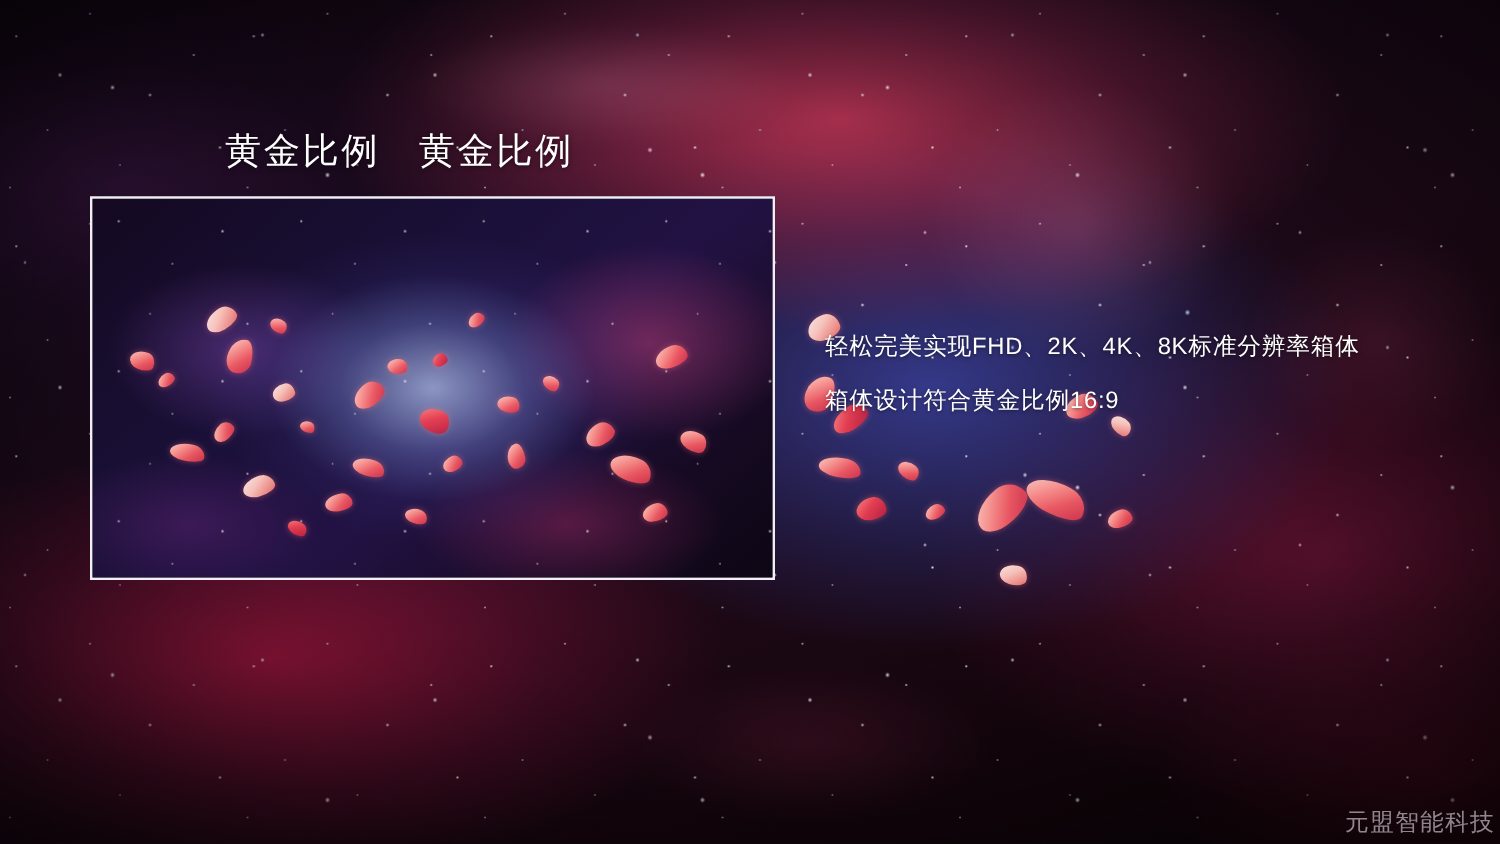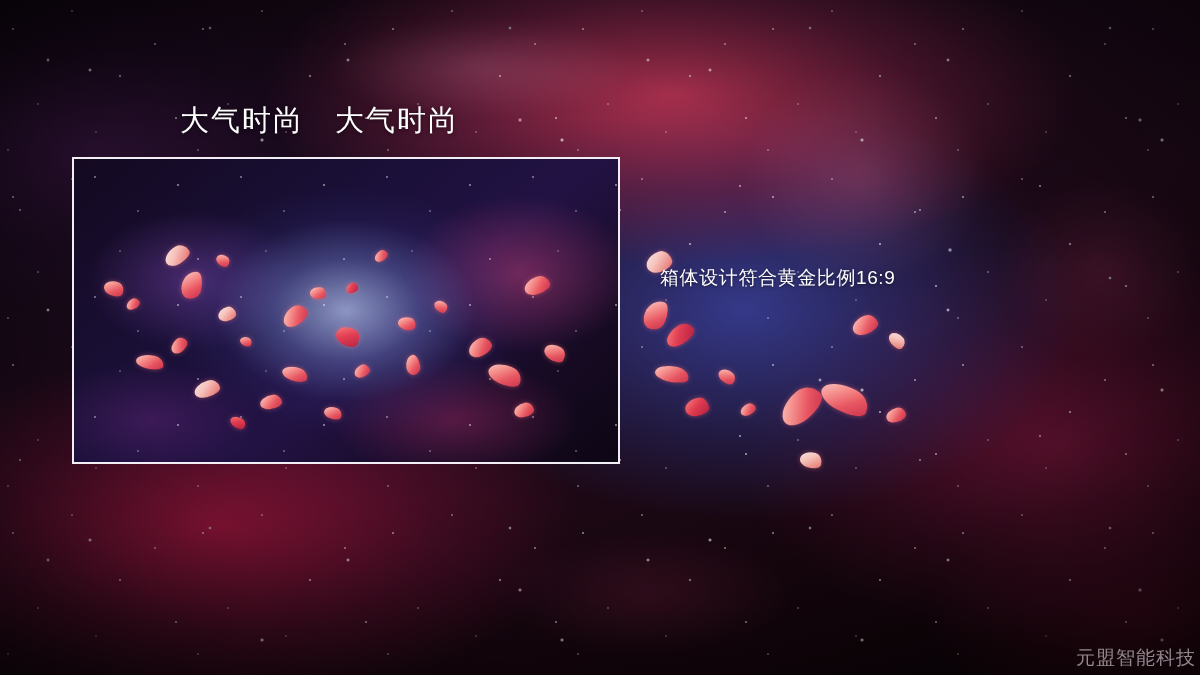--- a/index.html
+++ b/index.html
@@ -196,21 +196,21 @@
     <div class="petal" style="left:718px;top:370px;width:18px;height:13px;transform:rotate(40deg);"></div>
     <div class="petal" style="left:740px;top:404px;width:16px;height:11px;transform:rotate(-24deg);"></div>
     <div class="petal" style="left:778px;top:392px;width:46px;height:28px;transform:rotate(-40deg);"></div>
     <div class="petal pale" style="left:800px;top:452px;width:22px;height:16px;transform:rotate(16deg);"></div>
     <div class="petal" style="left:820px;top:386px;width:50px;height:26px;transform:rotate(28deg);"></div>
     <div class="petal" style="left:852px;top:316px;width:26px;height:18px;transform:rotate(-20deg);"></div>
     <div class="petal pale" style="left:888px;top:334px;width:18px;height:13px;transform:rotate(50deg);"></div>
     <div class="petal" style="left:886px;top:408px;width:20px;height:14px;transform:rotate(-14deg);"></div>
   </div>
 
-  <div class="title">大气时尚　大气时尚</div>
+  <div class="title">黄金比例　黄金比例</div>
 
   <div class="frame">
     <div class="frame-inner"></div>
     <div class="frame-stars"></div>
 
     <div>
       <div class="petal pale" style="left:90px;top:88px;width:26px;height:17px;transform:rotate(-30deg);"></div>
       <div class="petal" style="left:108px;top:112px;width:20px;height:28px;transform:rotate(14deg);"></div>
       <div class="petal" style="left:142px;top:96px;width:14px;height:11px;transform:rotate(40deg);"></div>
       <div class="petal pale" style="left:144px;top:148px;width:18px;height:14px;transform:rotate(-12deg);"></div>
@@ -235,18 +235,19 @@
       <div class="petal" style="left:414px;top:206px;width:34px;height:20px;transform:rotate(24deg);"></div>
       <div class="petal" style="left:450px;top:118px;width:26px;height:17px;transform:rotate(-18deg);"></div>
       <div class="petal" style="left:470px;top:186px;width:22px;height:16px;transform:rotate(34deg);"></div>
       <div class="petal" style="left:440px;top:244px;width:20px;height:14px;transform:rotate(-12deg);"></div>
       <div class="petal" style="left:250px;top:248px;width:18px;height:12px;transform:rotate(20deg);"></div>
       <div class="petal" style="left:300px;top:92px;width:14px;height:10px;transform:rotate(-34deg);"></div>
     </div>
   </div>
 
   <div class="body-text">
+    <div class="body-line">轻松完美实现FHD、2K、4K、8K标准分辨率箱体</div>
     <div class="body-line">箱体设计符合黄金比例16:9</div>
   </div>
 
   <div class="watermark">元盟智能科技</div>
 
 </div>
 
 </body></html>

